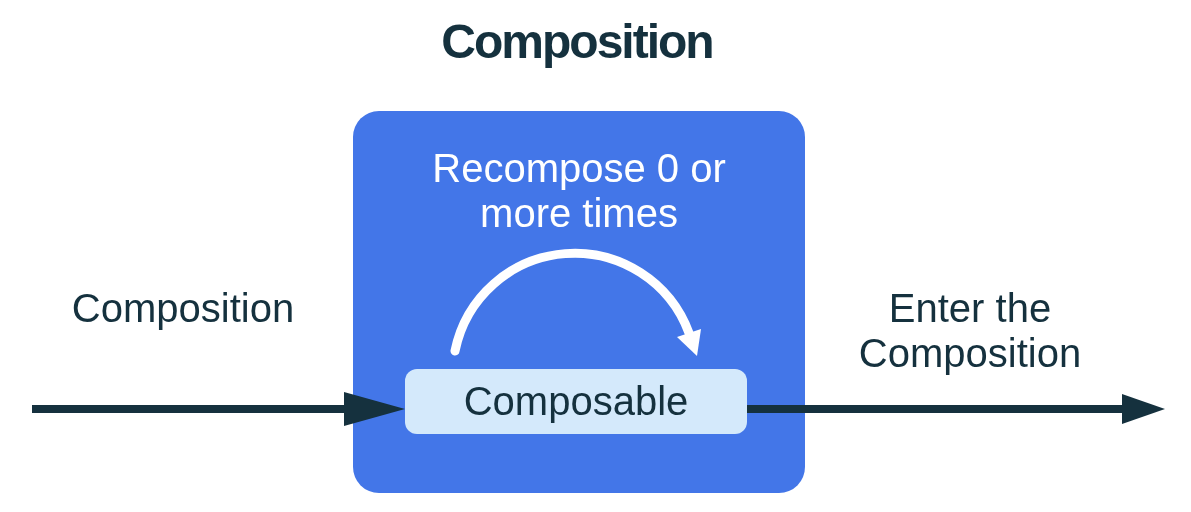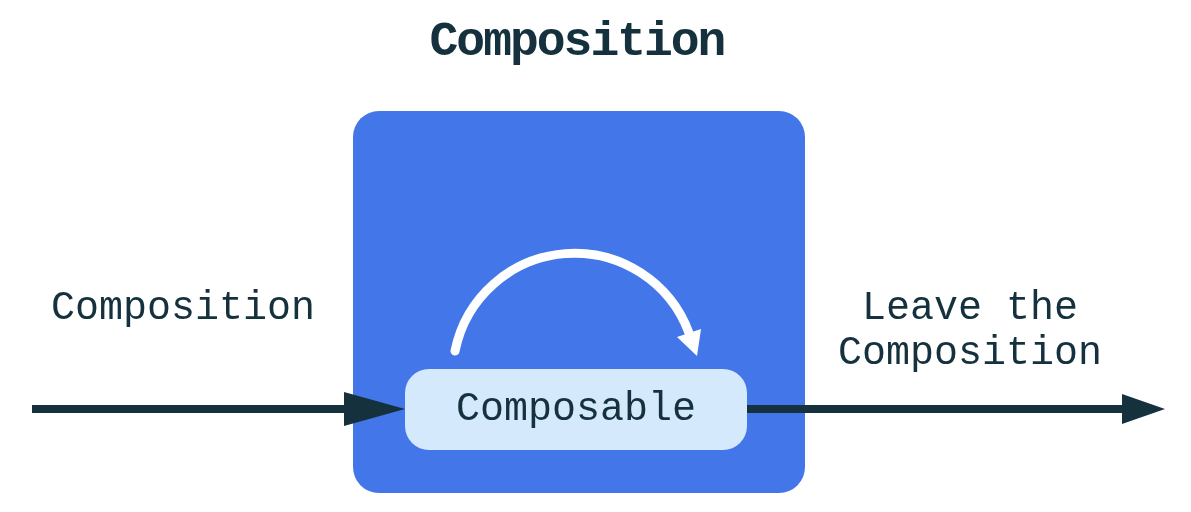--- a/index.html
+++ b/index.html
@@ -9,21 +9,21 @@
     --white: #FFFFFF;
     --background: #FFFFFF;
   }
   * { margin: 0; padding: 0; box-sizing: border-box; }
   html, body { background: var(--background, #fff); }
   .canvas {
     position: relative;
     width: 1191px;
     height: 512px;
     background: var(--background, #fff);
-    font-family: Liberation Mono, monospace;
+    font-family: Liberation Sans, sans-serif;
     overflow: hidden;
   }
   .title {
     position: absolute;
     left: 377px;
     top: 14px;
     width: 400px;
     text-align: center;
     font-size: 48px;
     font-weight: bold;
@@ -63,23 +63,23 @@
   .leave-label {
     left: 820px;
     top: 286px;
     width: 300px;
   }
   .composable-box {
     position: absolute;
     left: 405px;
     top: 369px;
     width: 342px;
-    height: 81px;
+    height: 65px;
     background: var(--light-blue, #D4E9FB);
-    border-radius: 24px;
+    border-radius: 12px;
     display: flex;
     align-items: center;
     justify-content: center;
   }
   .composable-box span {
     font-size: 40px;
     color: var(--ink, #15313E);
   }
   svg.arrows {
     position: absolute;
@@ -101,31 +101,35 @@
 </style>
 </head>
 <body>
 
 <div class="canvas">
 
   <div class="title">Composition</div>
 
   <div class="blue-box"></div>
 
+  <div class="label recompose-label">
+    <span>Recompose 0 or</span>
+    <span>more times</span>
+  </div>
 
   <div class="composable-box">
     <span>Composable</span>
   </div>
 
   <div class="label enter-label">
     <span>Composition</span>
   </div>
 
   <div class="label leave-label">
-    <span>Leave the</span>
+    <span>Enter the</span>
     <span>Composition</span>
   </div>
 
   <svg class="arrows" viewBox="0 0 1191 512">
 
     <line class="flow-line" x1="32" y1="409" x2="346" y2="409"></line>
     <polygon class="flow-head" points="344,392 344,426 405,409"></polygon>
 
     <line class="flow-line" x1="747" y1="409" x2="1124" y2="409"></line>
     <polygon class="flow-head" points="1122,394 1122,424 1165,409"></polygon>

